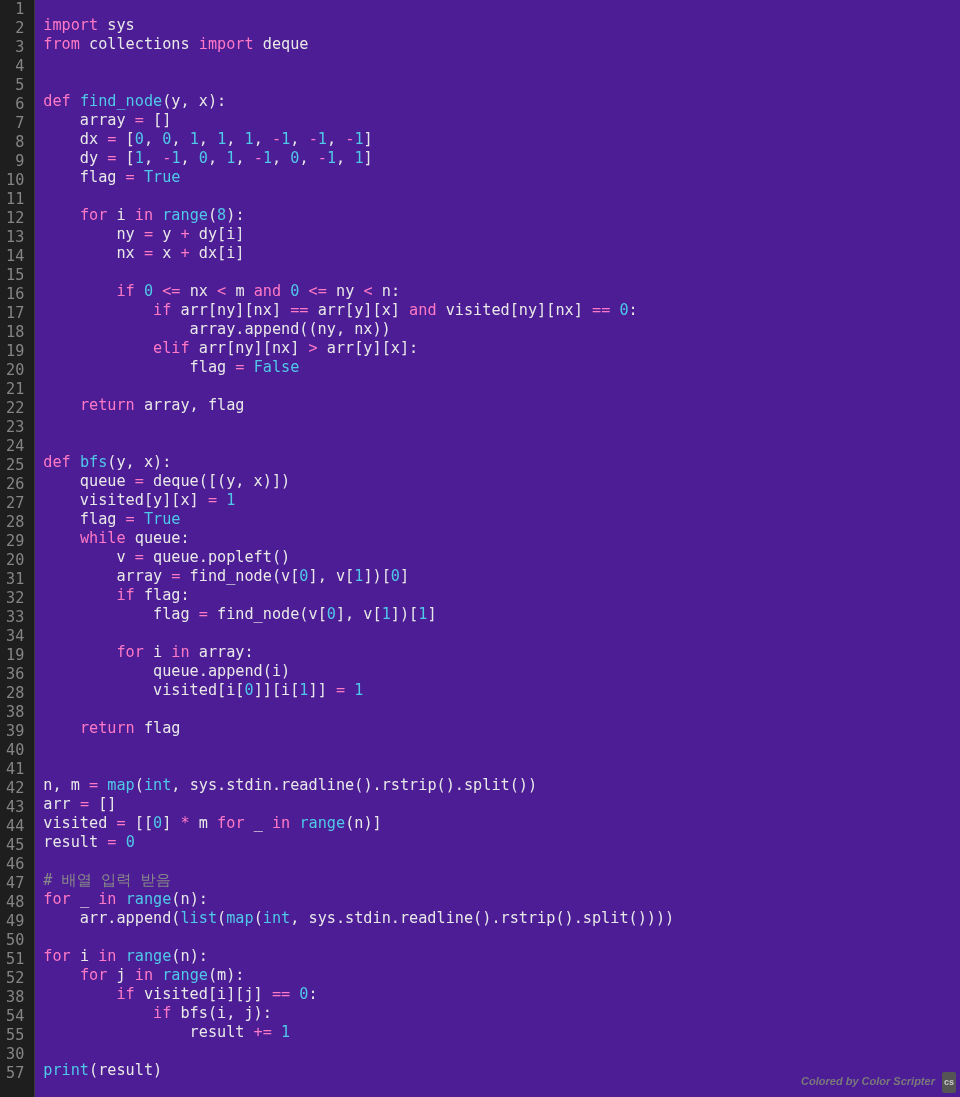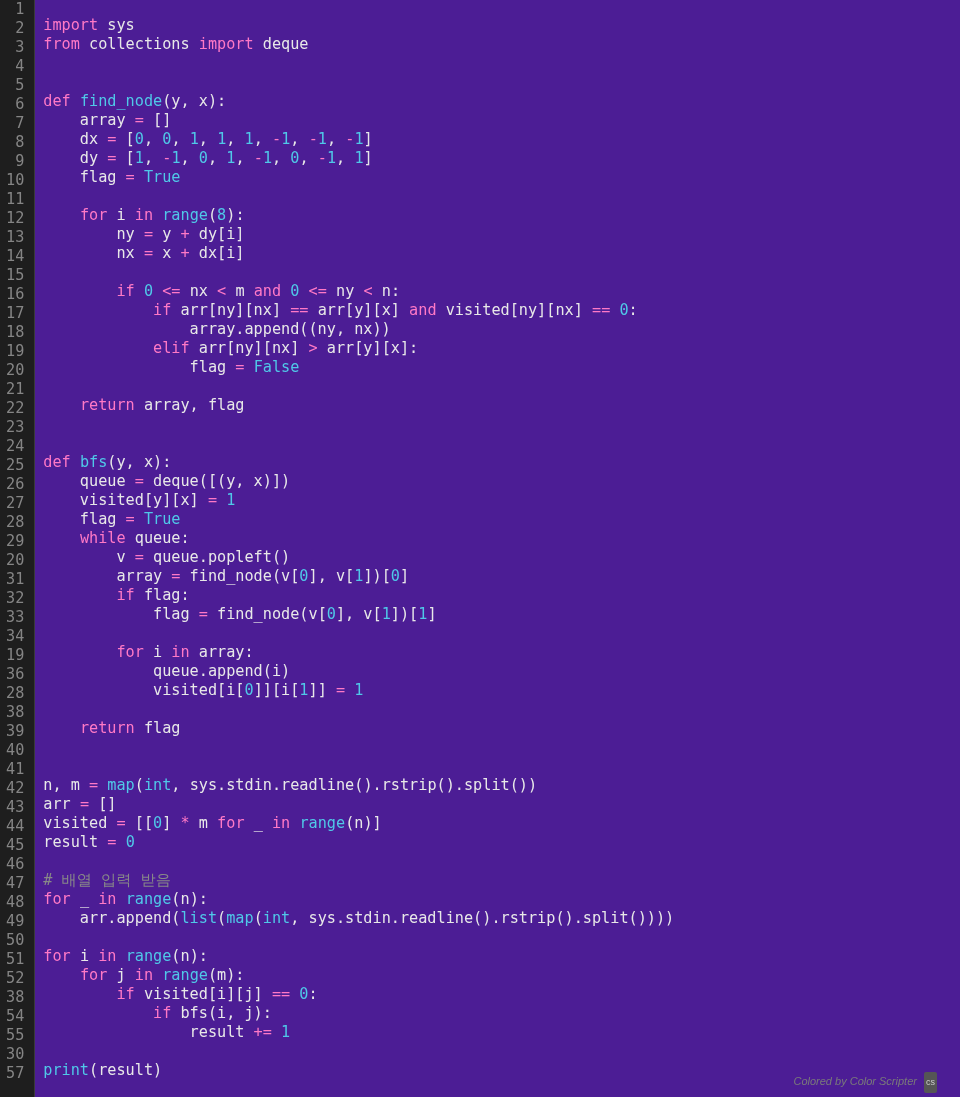--- a/index.html
+++ b/index.html
@@ -8,21 +8,21 @@
 .gutter { background:#1e1e1e; color:#858585; text-align:right; padding:0 10px 0 6px; user-select:none; border-right:1px solid #3a3a3a; }
 .gutter div { height:19px; }
 .code { background:#4c1d95; color:#e8e8e8; padding:16px 0 0 8px; flex:1; white-space:pre; }
 .code div { height:19px; }
 .kw { color:#ff79c6; }      
 .fn { color:#50c8e8; }      
 .num { color:#50c8e8; }     
 .op { color:#ff79c6; }
 .id { color:#e8e8e8; }
 .cm { color:#888888; }
-.footer { position:absolute; bottom:6px; right:23px; color:#7a7a7a; font-size:11px; font-style:italic; font-family:Arial,sans-serif; }
+.footer { position:absolute; bottom:6px; right:4px; color:#7a7a7a; font-size:11px; font-style:italic; font-family:Arial,sans-serif;font-weight:bold; }
 .footer .badge { display:inline-block; background:#555; color:#ccc; font-size:9px; font-style:normal; padding:1px 2px; margin-left:4px; border-radius:2px; vertical-align:middle; }
 </style>
 </head>
 <body>
 
 <div class="editor">
   <div class="gutter" id="gutter">
       <div>1</div>
       <div>2</div>
       <div>3</div>

